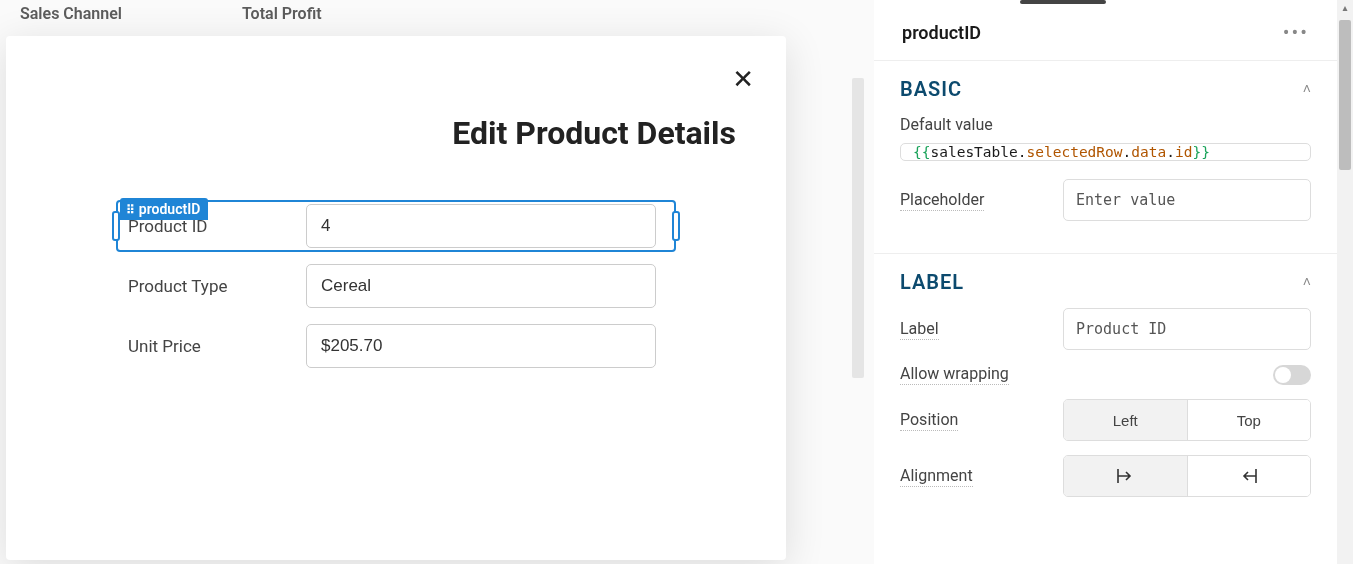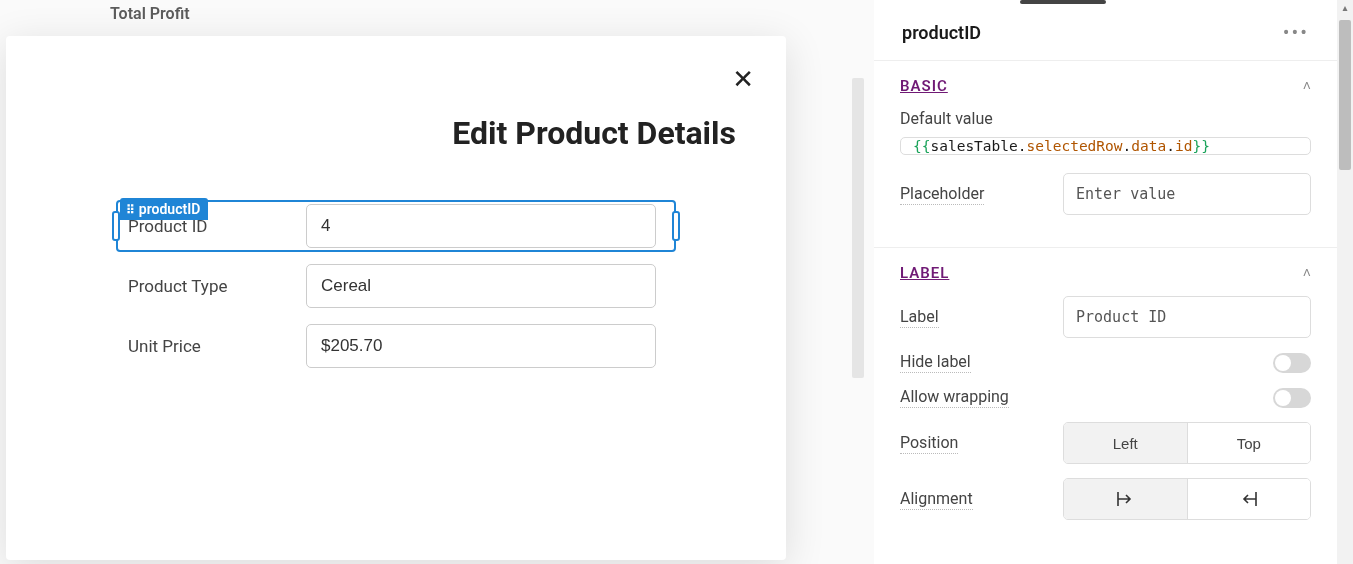--- a/index.html
+++ b/index.html
@@ -210,25 +210,24 @@
     padding: 16px 26px 18px 26px;
   }
   .section-header {
     display: flex;
     justify-content: space-between;
     align-items: center;
     margin-bottom: 14px;
     cursor: pointer;
   }
   .section-title {
-    font-size: 15px;
+    font-size: 20px;
     font-weight: 600;
-    color: #701a75;
+    color: #0c4a6e;
     letter-spacing: 1px;
-    text-decoration: underline;
   }
   .chev {
     color: #888;
     font-size: 14px;
   }
   .prop-row {
     display: flex;
     align-items: center;
     justify-content: space-between;
     margin-bottom: 14px;
@@ -332,20 +331,21 @@
     border-radius: 2px;
   }
   .align-icon svg { display: block; }
 </style>
 </head>
 <body>
 
 <div class="root">
   <div class="left-col">
     <div class="table-header">
+      <div class="th th-sales">Sales Channel</div>
       <div class="th th-profit">Total Profit</div>
     </div>
 
     <div class="minimap"></div>
 
     <div class="modal">
       <button class="modal-close">✕</button>
       <h1 class="modal-title">Edit Product Details</h1>
 
       <div class="component-tag">
@@ -397,24 +397,20 @@
       </div>
 
       <div class="section">
         <div class="section-header">
           <div class="section-title">LABEL</div>
           <div class="chev">˄</div>
         </div>
         <div class="prop-row">
           <span class="prop-label">Label</span>
           <input class="text-input" value="Product ID" style="">
-        </div>
-        <div class="prop-row">
-          <span class="prop-label">Hide label</span>
-          <div class="toggle"></div>
         </div>
         <div class="prop-row">
           <span class="prop-label">Allow wrapping</span>
           <div class="toggle"></div>
         </div>
         <div class="prop-row">
           <span class="prop-label">Position</span>
           <div class="seg">
             <button class="seg-btn active">Left</button>
             <div class="seg-divider"></div>

